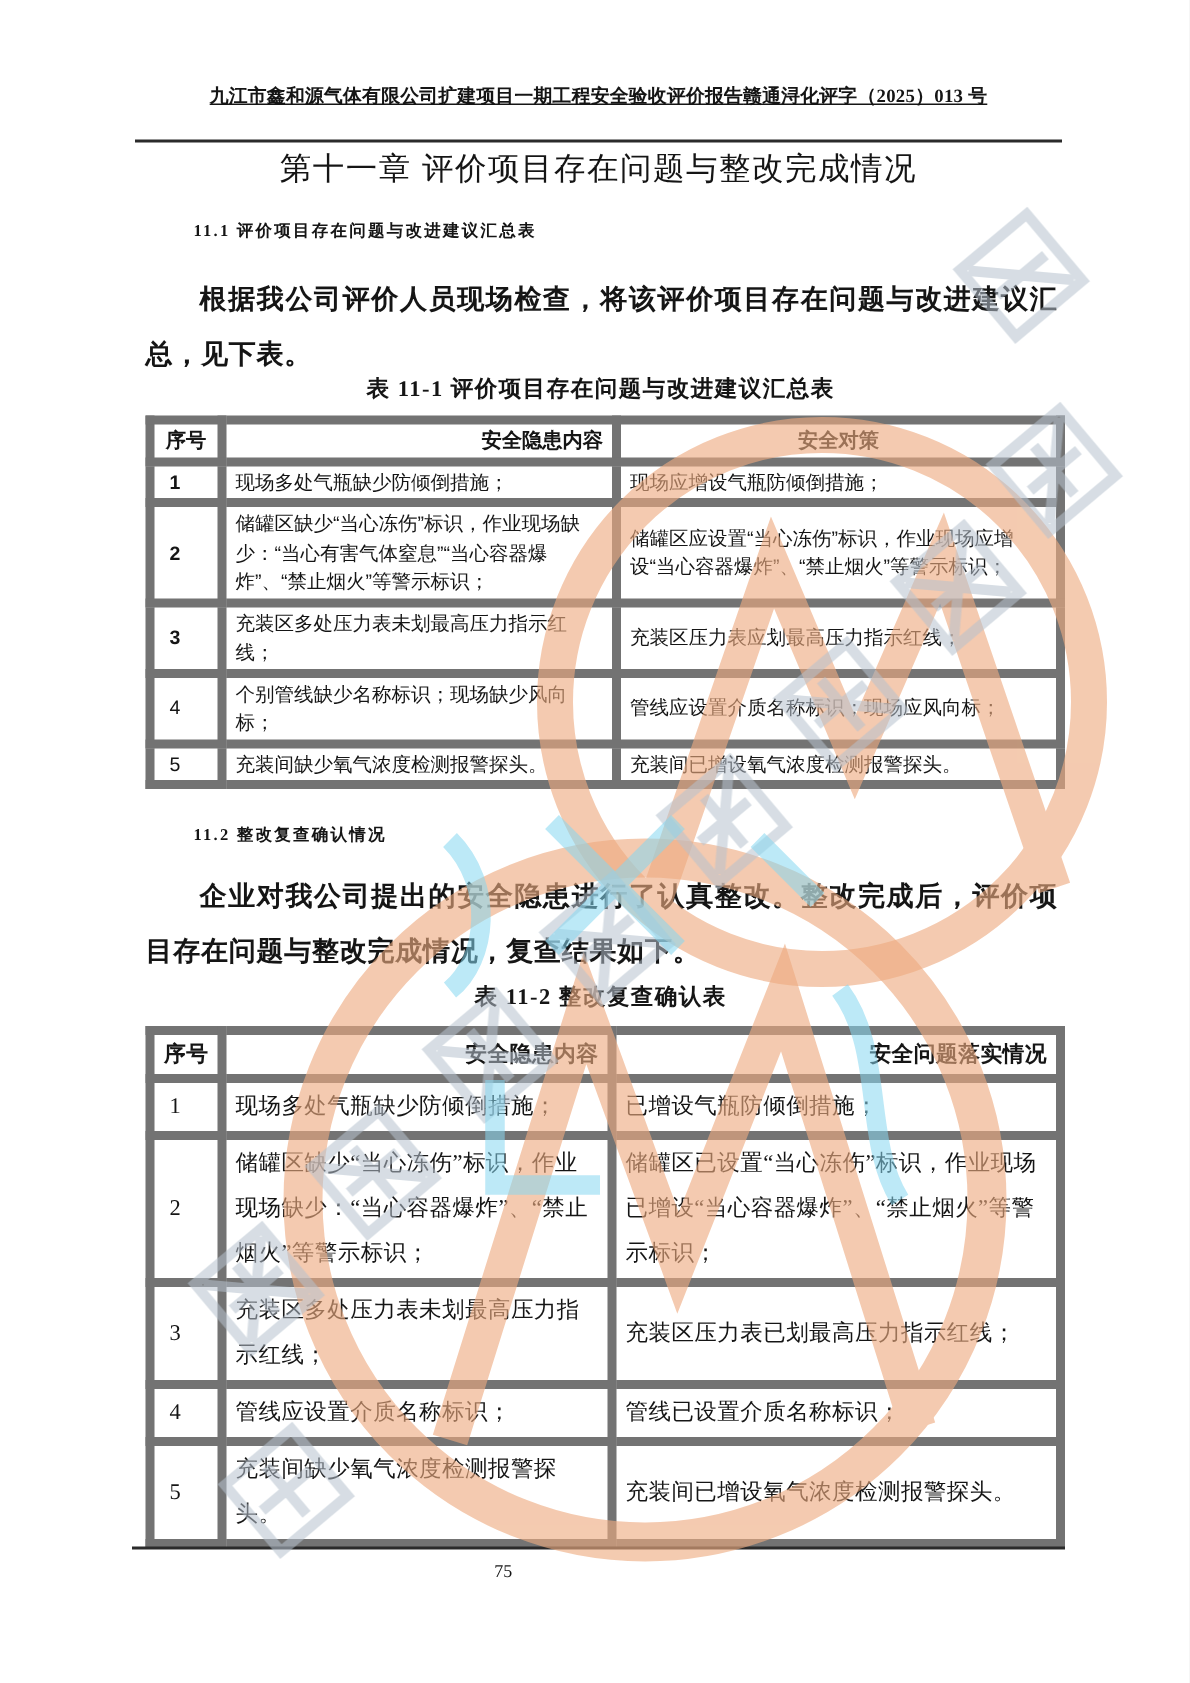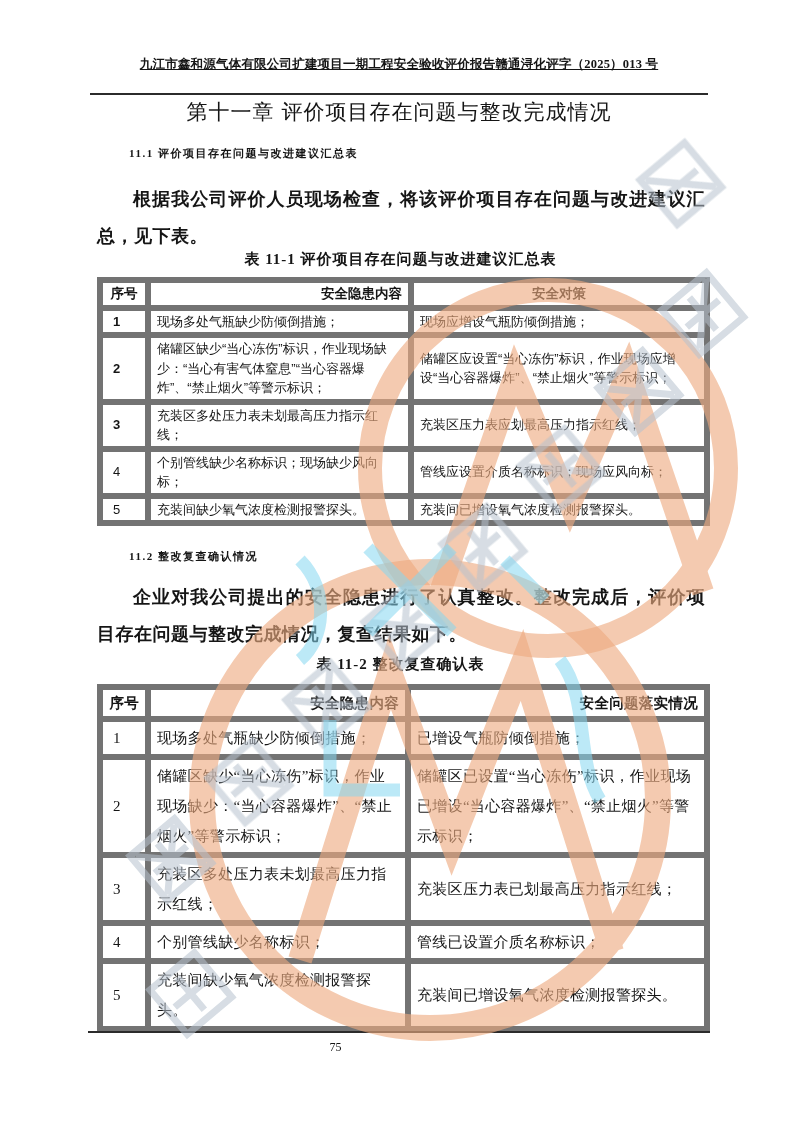--- a/index.html
+++ b/index.html
@@ -180,21 +180,21 @@
         <td>储罐区缺少“当心冻伤”标识，作业现场缺少：“当心容器爆炸”、“禁止烟火”等警示标识；</td>
         <td>储罐区已设置“当心冻伤”标识，作业现场已增设“当心容器爆炸”、“禁止烟火”等警示标识；</td>
       </tr>
       <tr class="r3">
         <td class="cell-no">3</td>
         <td>充装区多处压力表未划最高压力指示红线；</td>
         <td>充装区压力表已划最高压力指示红线；</td>
       </tr>
       <tr class="r4">
         <td class="cell-no">4</td>
-        <td>个别管线缺少名称标识；</td>
+        <td>管线应设置介质名称标识；</td>
         <td>管线已设置介质名称标识；</td>
       </tr>
       <tr class="r5">
         <td class="cell-no">5</td>
         <td>充装间缺少氧气浓度检测报警探头。</td>
         <td>充装间已增设氧气浓度检测报警探头。</td>
       </tr>
     </tbody>
       </table>
 

